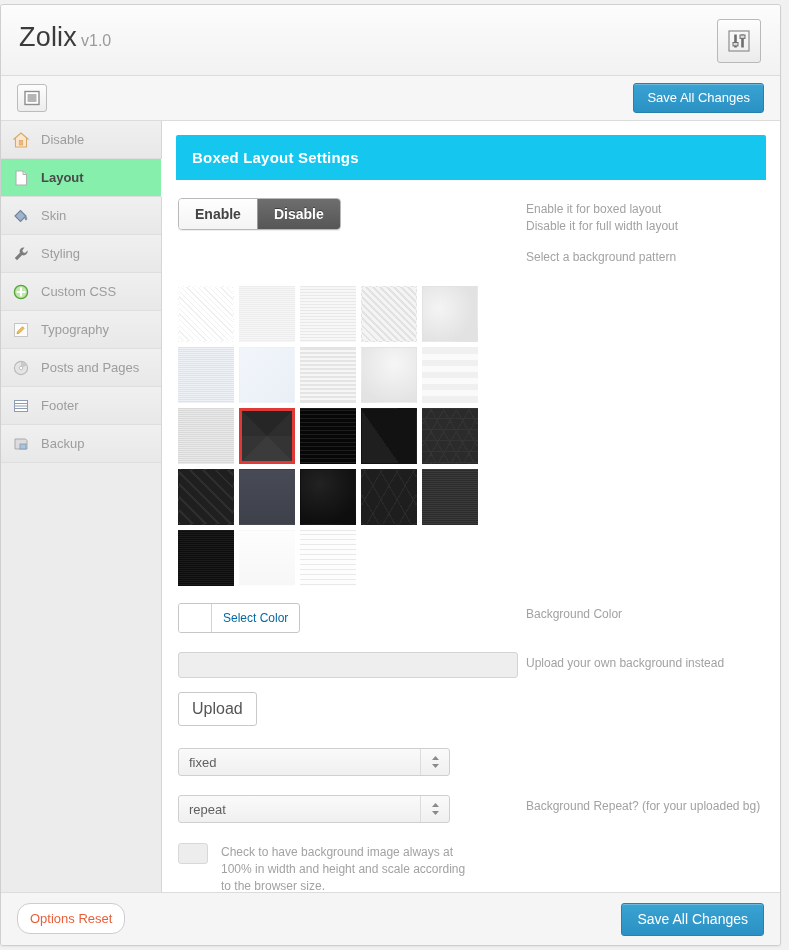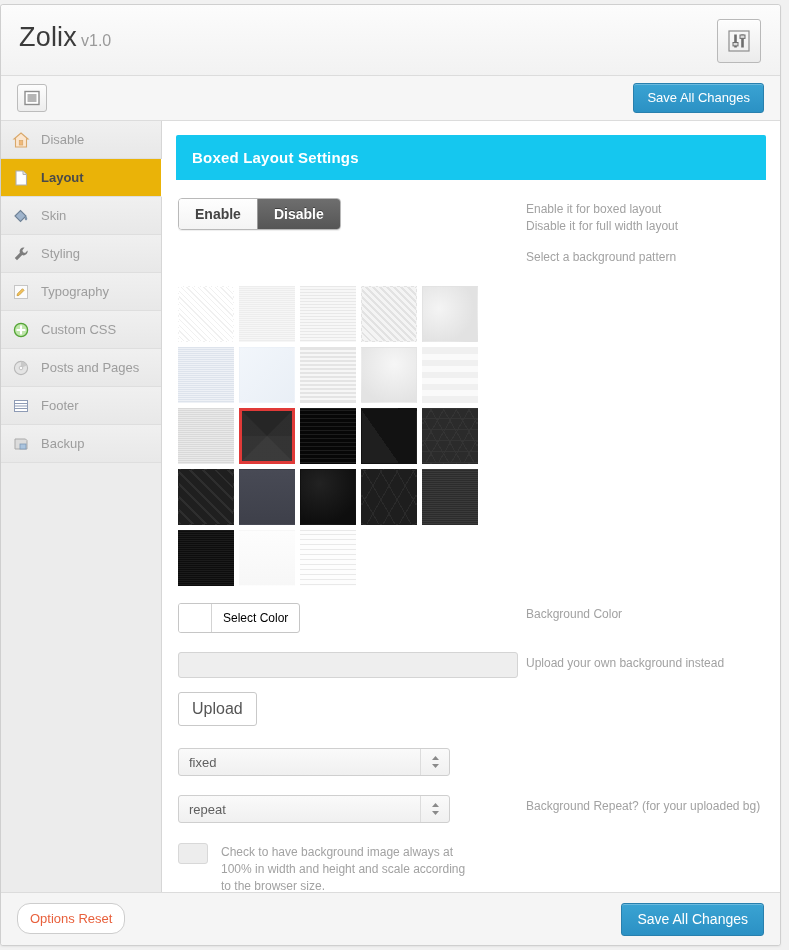--- a/index.html
+++ b/index.html
@@ -61,21 +61,21 @@
   .sidebar{
     width:160px;flex:0 0 160px;
     background:#ececec;border-right:1px solid #d6d6d6;
   }
   .nav-item{
     height:38px;display:flex;align-items:center;gap:10px;
     padding:0 10px;border-bottom:1px solid #dedede;
     box-sizing:border-box;cursor:pointer;
     background:linear-gradient(to bottom,#f0f0f0,#e8e8e8);
   }
-  .nav-item.active{background:#eab308;border-right:1px solid #fff;margin-right:-1px;}
+  .nav-item.active{background:#86efac;border-right:1px solid #fff;margin-right:-1px;}
   .nav-label{font-size:13px;color:#9d9d9d;}
   .nav-item.active .nav-label{color:#4a4a4a;font-weight:bold;}
   .nav-ico{width:20px;height:20px;flex:0 0 20px;display:flex;align-items:center;justify-content:center;}
 
   .content{flex:1 1 auto;background:#fff;padding:14px 14px 0 14px;box-sizing:border-box;overflow:hidden;}
 
   .panel-title{
     background:#15c7ef;color:#fff;font-size:15px;font-weight:bold;
     padding:14px 16px;border-radius:2px 2px 0 0;
     letter-spacing:.2px;
@@ -96,21 +96,21 @@
 
   
   .swatches{margin-top:20px;display:flex;flex-wrap:wrap;width:312px;}
   .sw{width:56px;height:56px;margin:0 5px 5px 0;box-sizing:border-box;cursor:pointer;
       border:1px solid transparent;position:relative;overflow:hidden;}
   .sw.sel{border:3px solid #e03a38;}
 
   
   .colorpick{display:inline-flex;border:1px solid #c6c6c6;border-radius:3px;overflow:hidden;background:#fff;}
   .cp-chip{width:32px;background:#fdfdfd;border-right:1px solid #d3d3d3;}
-  .cp-label{font-size:12px;color:#000000;padding:7px 11px;}
+  .cp-label{font-size:12px;color:#0369a1;padding:7px 11px;}
 
   .textfield{
     width:340px;height:26px;background:#eee;border:1px solid #d4d4d4;border-radius:3px;
     box-sizing:border-box;
   }
   .btn-upload{
     display:inline-block;background:#fff;border:1px solid #c9c9c9;border-radius:3px;
     font-size:16px;color:#555;padding:7px 13px;cursor:pointer;
   }
   .selectbox{
@@ -207,35 +207,35 @@
           <svg width="18" height="18" viewBox="0 0 18 18">
             <path d="M12.5 2.5 a4 4 0 0 0-4.6 5.3 L2.8 13 l2.2 2.2 l5.2-5.1 a4 4 0 0 0 5.3-4.6 l-2.4 2.4 l-2.1-.6 l-.6-2.1 Z" fill="#7d7d7d"></path>
           </svg>
         </span>
         <span class="nav-label">Styling</span>
       </div>
 
       <div class="nav-item">
         <span class="nav-ico">
           <svg width="18" height="18" viewBox="0 0 18 18">
+            <circle cx="9" cy="9" r="6.6" fill="#bfe6ab" stroke="#54a436" stroke-width="1.3"></circle>
+            <path d="M9 5.4 V12.6 M5.4 9 H12.6" stroke="#fff" stroke-width="2.1" stroke-linecap="round"></path>
+          </svg>
+        </span>
+        <span class="nav-label">Custom CSS</span>
+      </div>
+
+      <div class="nav-item">
+        <span class="nav-ico">
+          <svg width="18" height="18" viewBox="0 0 18 18">
             <rect x="2.5" y="2.5" width="13" height="13" fill="#fbfbfb" stroke="#c6c6c6" stroke-width="1"></rect>
             <path d="M5 12.7 l.5-2 l5-5 l1.6 1.6 l-5 5 Z" fill="#f2c15a" stroke="#c79a3c" stroke-width=".8"></path>
           </svg>
         </span>
         <span class="nav-label">Typography</span>
-      </div>
-
-      <div class="nav-item">
-        <span class="nav-ico">
-          <svg width="18" height="18" viewBox="0 0 18 18">
-            <circle cx="9" cy="9" r="6.6" fill="#bfe6ab" stroke="#54a436" stroke-width="1.3"></circle>
-            <path d="M9 5.4 V12.6 M5.4 9 H12.6" stroke="#fff" stroke-width="2.1" stroke-linecap="round"></path>
-          </svg>
-        </span>
-        <span class="nav-label">Custom CSS</span>
       </div>
 
       <div class="nav-item">
         <span class="nav-ico">
           <svg width="18" height="18" viewBox="0 0 18 18">
             <circle cx="9" cy="9" r="6.6" fill="#e4e4e4" stroke="#b8b8b8" stroke-width="1.1"></circle>
             <path d="M9 9 L9 2.4 A6.6 6.6 0 0 1 14.6 6.4 Z" fill="#c9c9c9"></path>
             <circle cx="9" cy="9" r="1.8" fill="#fafafa" stroke="#b8b8b8" stroke-width=".8"></circle>
           </svg>
         </span>

